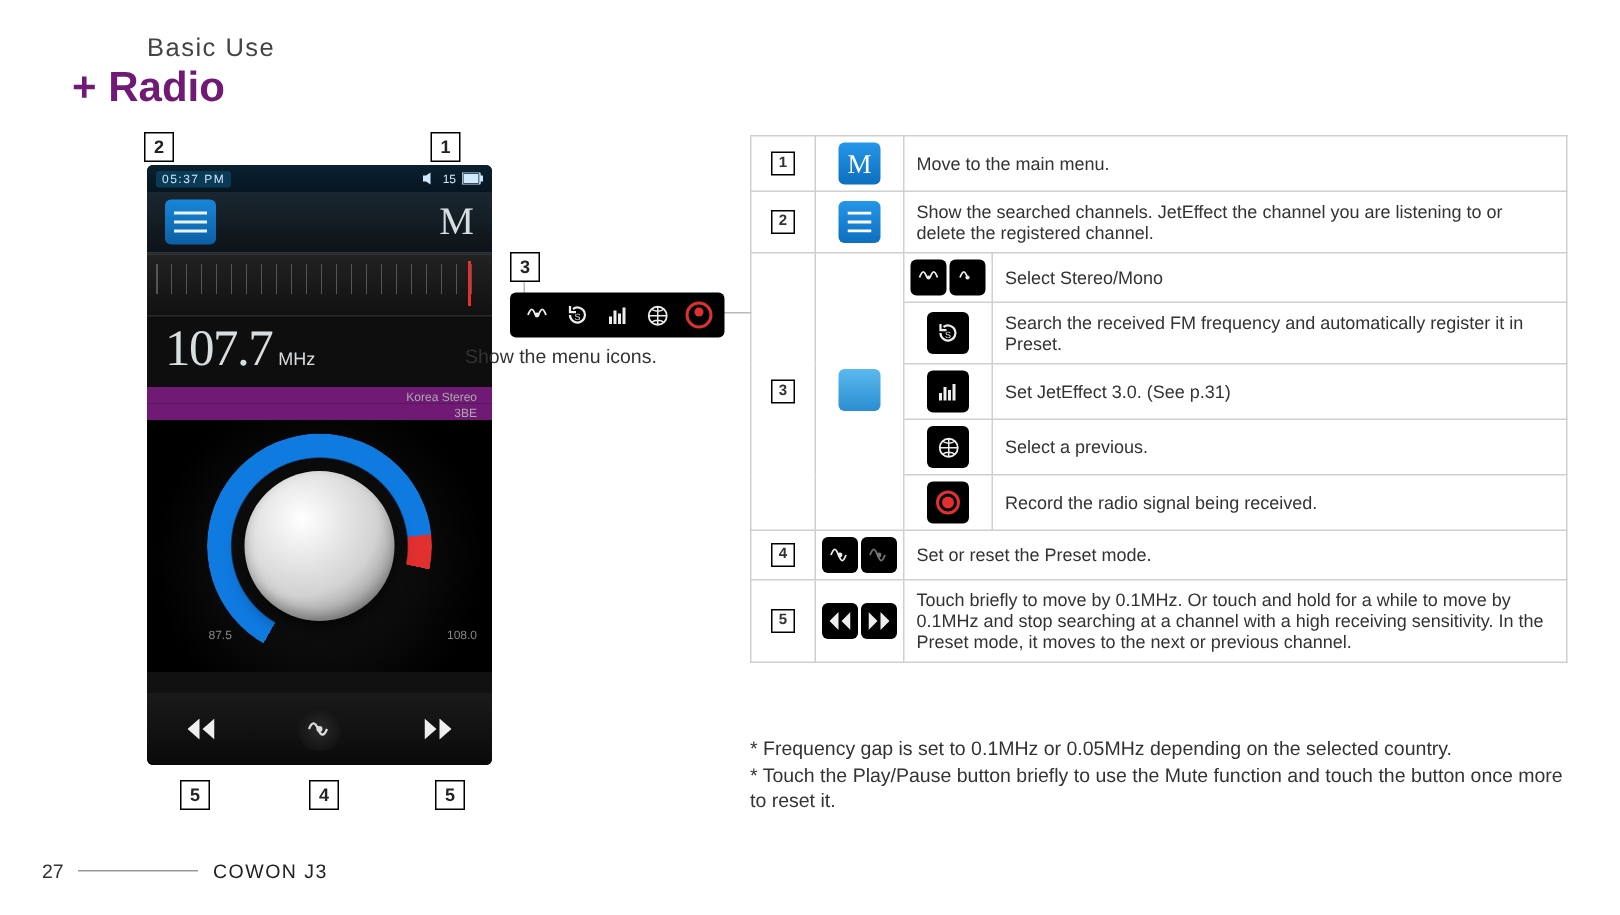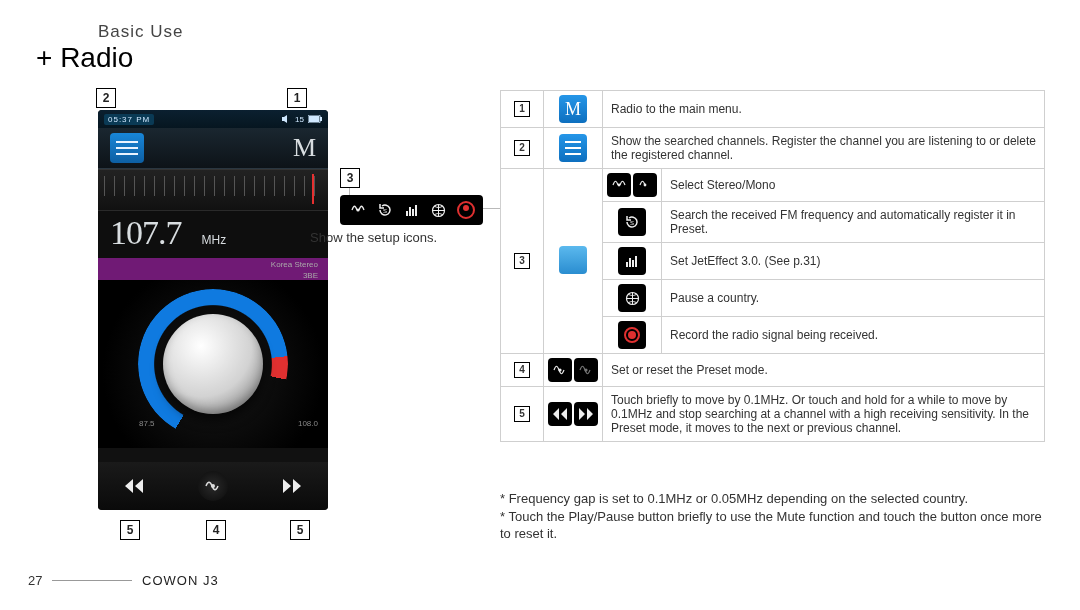--- a/index.html
+++ b/index.html
@@ -1,34 +1,34 @@
 <!DOCTYPE html>
 <html><head>
 <meta charset="utf-8">
 <style>
   html,body{margin:0;padding:0;background:#fff;font-family:Arial,Helvetica,sans-serif;color:#222;}
   .page{position:relative;width:1080px;height:610px;}
   .hdr-small{position:absolute;left:98px;top:22px;font-size:17px;color:#444;letter-spacing:1px;text-align:center;}
-  .hdr-big{position:absolute;left:36px;top:42px;font-size:28px;font-weight:normal;color:#000000;}
+  .hdr-big{position:absolute;left:48px;top:42px;font-size:28px;font-weight:bold;color:#701a75;}
   
   .device{position:absolute;left:98px;top:110px;width:230px;height:400px;background:#111;border-radius:4px;overflow:hidden;}
   .statusbar{height:18px;background:linear-gradient(#0b2030,#061620);display:flex;align-items:center;color:#cfe8ff;font-size:8px;padding:0 6px;justify-content:space-between;}
   .clock{background:#0a3a55;padding:1px 4px;border-radius:2px;letter-spacing:1px;text-align:center;}
   .vol{display:flex;align-items:center;gap:4px;}
   .topbar{height:40px;display:flex;align-items:center;justify-content:space-between;padding:0 12px;background:linear-gradient(#1a2730,#0d1318);border-bottom:1px solid #2a3640;}
   .list-btn{width:34px;height:30px;border-radius:4px;background:linear-gradient(#1886d8,#0d5fa3);display:flex;flex-direction:column;justify-content:center;gap:4px;padding:0 6px;box-sizing:border-box;}
   .list-btn span{height:2px;background:#e8f3ff;}
   .mm{font-family:Georgia,serif;color:#d8dde0;font-size:26px;}
   .tuner{height:40px;background:linear-gradient(#222,#111);border-top:1px solid #333;border-bottom:1px solid #2a2a2a;position:relative;}
   .ticks{position:absolute;inset:6px 6px 14px 6px;background:repeating-linear-gradient(90deg,#555 0 1px,transparent 1px 10px);}
   .cursor{position:absolute;right:14px;top:4px;height:30px;width:2px;background:#e63030;}
   .band-nums{position:absolute;bottom:2px;left:8px;right:8px;font-size:7px;color:#888;display:flex;justify-content:space-between;}
   .freq{padding:3px 12px 6px;color:#d8dde0;background:#0e0e0e;}
   .freq .num{font-size:34px;font-weight:300;font-family:Georgia,serif;letter-spacing:-1px;}
-  .freq .unit{font-size:12px;margin-left:20px;}
+  .freq .unit{font-size:12px;margin-left:4px;}
   .meta{text-align:right;font-size:8px;color:#aaa;padding:2px 10px 0 0;background:#701a75;}
   .dialwrap{position:relative;height:168px;background:radial-gradient(circle at 50% 55%,#1a1a1a,#000 75%);}
   .dial-lbl{position:absolute;bottom:20px;font-size:8px;color:#888;margin-left:31px;}
   .dial-lbl.l{left:10px}.dial-lbl.r{right:10px}
   .arc{position:absolute;left:50%;top:50%;width:150px;height:150px;margin:-75px 0 0 -75px;border-radius:50%;background:conic-gradient(from 210deg,#0f7ae0 0 65%,#e03030 65% 70%,transparent 70%);-webkit-mask:radial-gradient(circle,transparent 55%,#000 56%);mask:radial-gradient(circle,transparent 55%,#000 56%);}
   .knob{position:absolute;left:50%;top:50%;width:100px;height:100px;margin:-50px 0 0 -50px;border-radius:50%;background:radial-gradient(circle at 38% 32%,#fff,#d2d2d2 55%,#8a8a8a 85%);box-shadow:0 6px 12px rgba(0,0,0,.7),inset 0 -4px 8px rgba(0,0,0,.25);}
   .btmbar{position:absolute;left:0;right:0;bottom:0;height:48px;background:linear-gradient(#1a1a1a,#0a0a0a);display:flex;justify-content:space-around;align-items:center;}
   .ctl{color:#e8e8e8;font-size:16px;}
   .preset-btn{border-radius:50%;width:30px;height:30px;background:radial-gradient(#2a2a2a,#0a0a0a);display:flex;align-items:center;justify-content:center;}
   
@@ -162,37 +162,37 @@
     <div class="mini-ic">
         <svg width="15" height="15" viewBox="0 0 15 15">
           <circle cx="7.5" cy="7.5" r="6" fill="none" stroke="#eee" stroke-width="1.2"></circle>
           <path d="M1.5 7.5h12M7.5 1.5v12M3 3c3 2 6 2 9 0M3 12c3-2 6-2 9 0" fill="none" stroke="#eee" stroke-width="1"></path>
         </svg>
       </div>
     <div class="mini-ic">
         <div class="rec-dot"></div>
       </div>
   </div>
-  <div class="setup-lbl">Show the setup icons.</div>
+  <div class="setup-lbl">Show the menu icons.</div>
 
   <table class="tbl">
     <tbody>
         <tr>
       <td class="n"><span class="num-frame">1</span></td>
       <td class="ic"><span class="ic-box blue" style="font-family:Georgia,serif;font-size:18px;">M</span></td>
-      <td colspan="2">Radio to the main menu.</td>
+      <td colspan="2">Move to the main menu.</td>
     </tr>
     <tr>
       <td class="n"><span class="num-frame">2</span></td>
       <td class="ic"><span class="ic-box blue">
               <svg width="16" height="14" viewBox="0 0 16 14">
                 <path d="M0 1h16M0 7h16M0 13h16" stroke="#fff" stroke-width="2"></path>
               </svg>
             </span></td>
-      <td colspan="2">Show the searched channels. Register the channel you are listening to or delete the registered channel.</td>
+      <td colspan="2">Show the searched channels. JetEffect the channel you are listening to or delete the registered channel.</td>
     </tr>
     <tr>
       <td class="n" rowspan="5"><span class="num-frame">3</span></td>
       <td class="ic" rowspan="5"><span class="ic-box blue-plain"></span></td>
       <td class="ic"><span class="pair">
               <span class="ic-box blk">
                 <svg width="14" height="10" viewBox="0 0 14 10">
                   <path d="M1 5c2-5 3-5 5 0M13 5c-2-5-3-5-5 0" fill="none" stroke="#eee" stroke-width="1.2"></path>
                   <circle cx="7" cy="5" r="1.4" fill="#eee"></circle>
                 </svg>
@@ -227,21 +227,21 @@
             </span></td>
       <td>Set JetEffect 3.0. (See p.31)</td>
     </tr>
     <tr>
       <td class="ic"><span class="ic-box blk">
               <svg width="15" height="15" viewBox="0 0 15 15">
                 <circle cx="7.5" cy="7.5" r="6" fill="none" stroke="#eee" stroke-width="1.2"></circle>
                 <path d="M1.5 7.5h12M7.5 1.5v12M3 3c3 2 6 2 9 0M3 12c3-2 6-2 9 0" fill="none" stroke="#eee" stroke-width="1"></path>
               </svg>
             </span></td>
-      <td>Pause a country.</td>
+      <td>Select a previous.</td>
     </tr>
     <tr>
       <td class="ic"><span class="ic-box blk">
               <span style="width:12px;height:12px;border:2px solid #e03030;border-radius:50%;display:inline-block;position:relative;">
                 <span style="position:absolute;inset:2px;background:#e03030;border-radius:50%;"></span>
               </span>
             </span></td>
       <td>Record the radio signal being received.</td>
     </tr>
     <tr>

